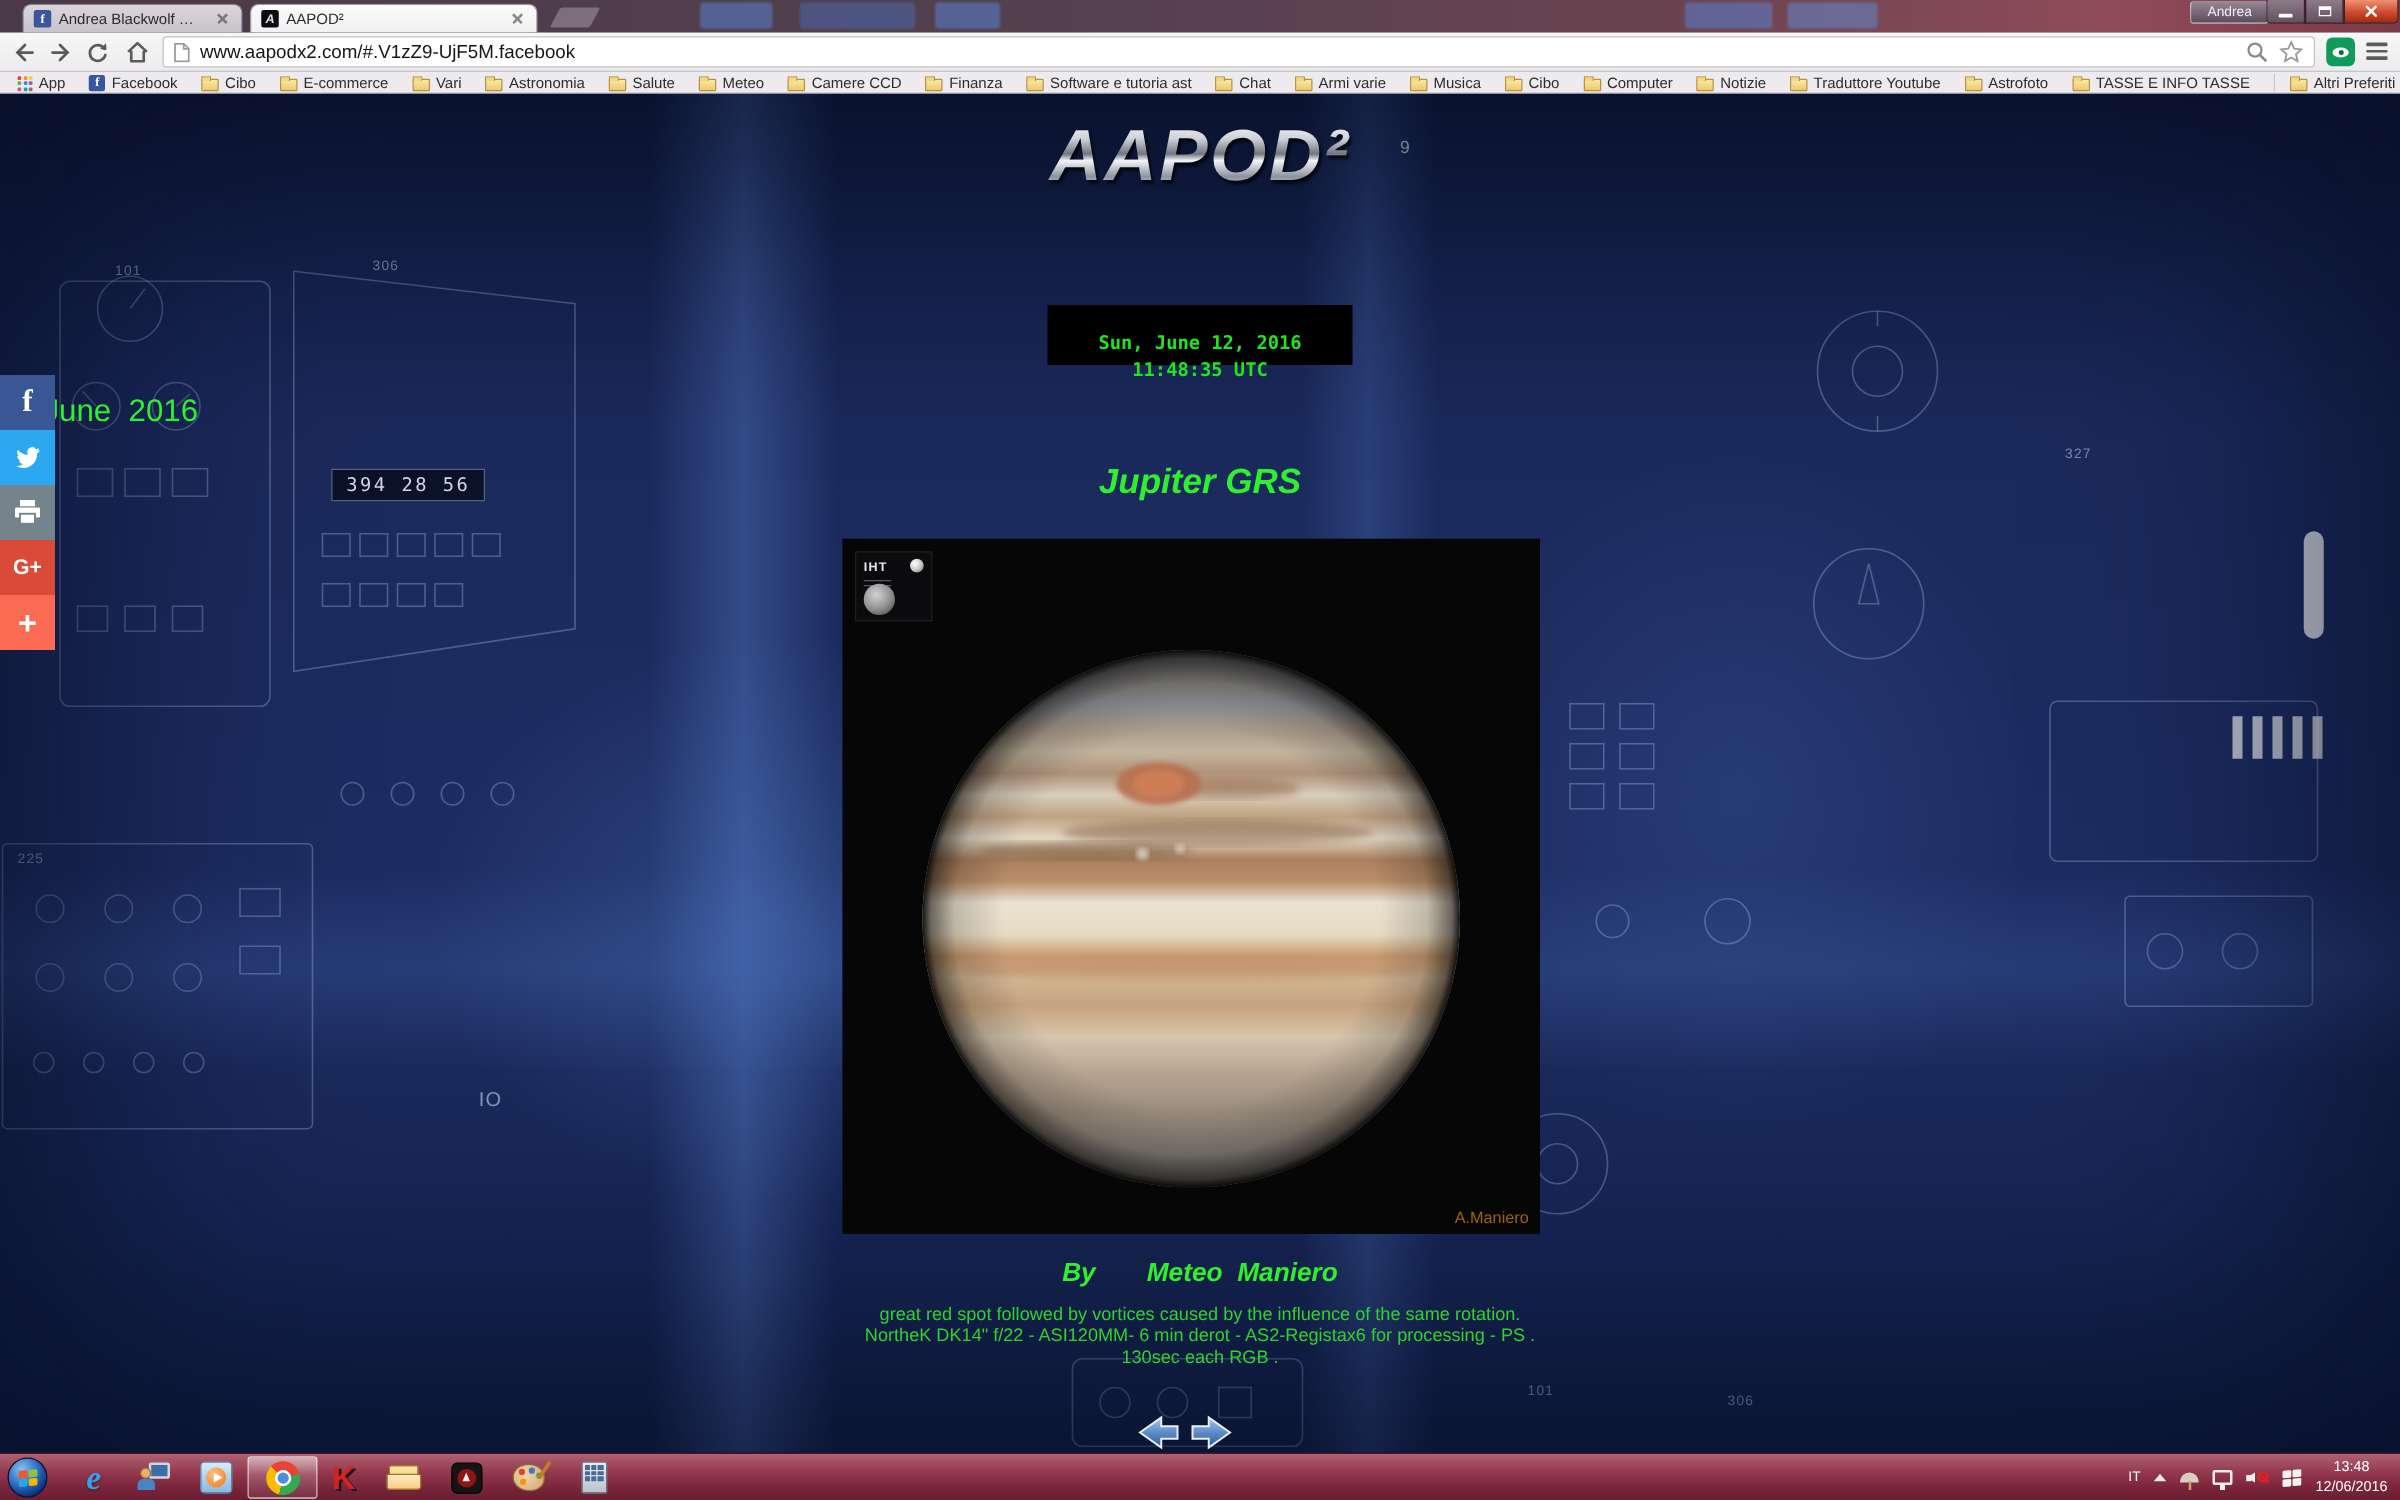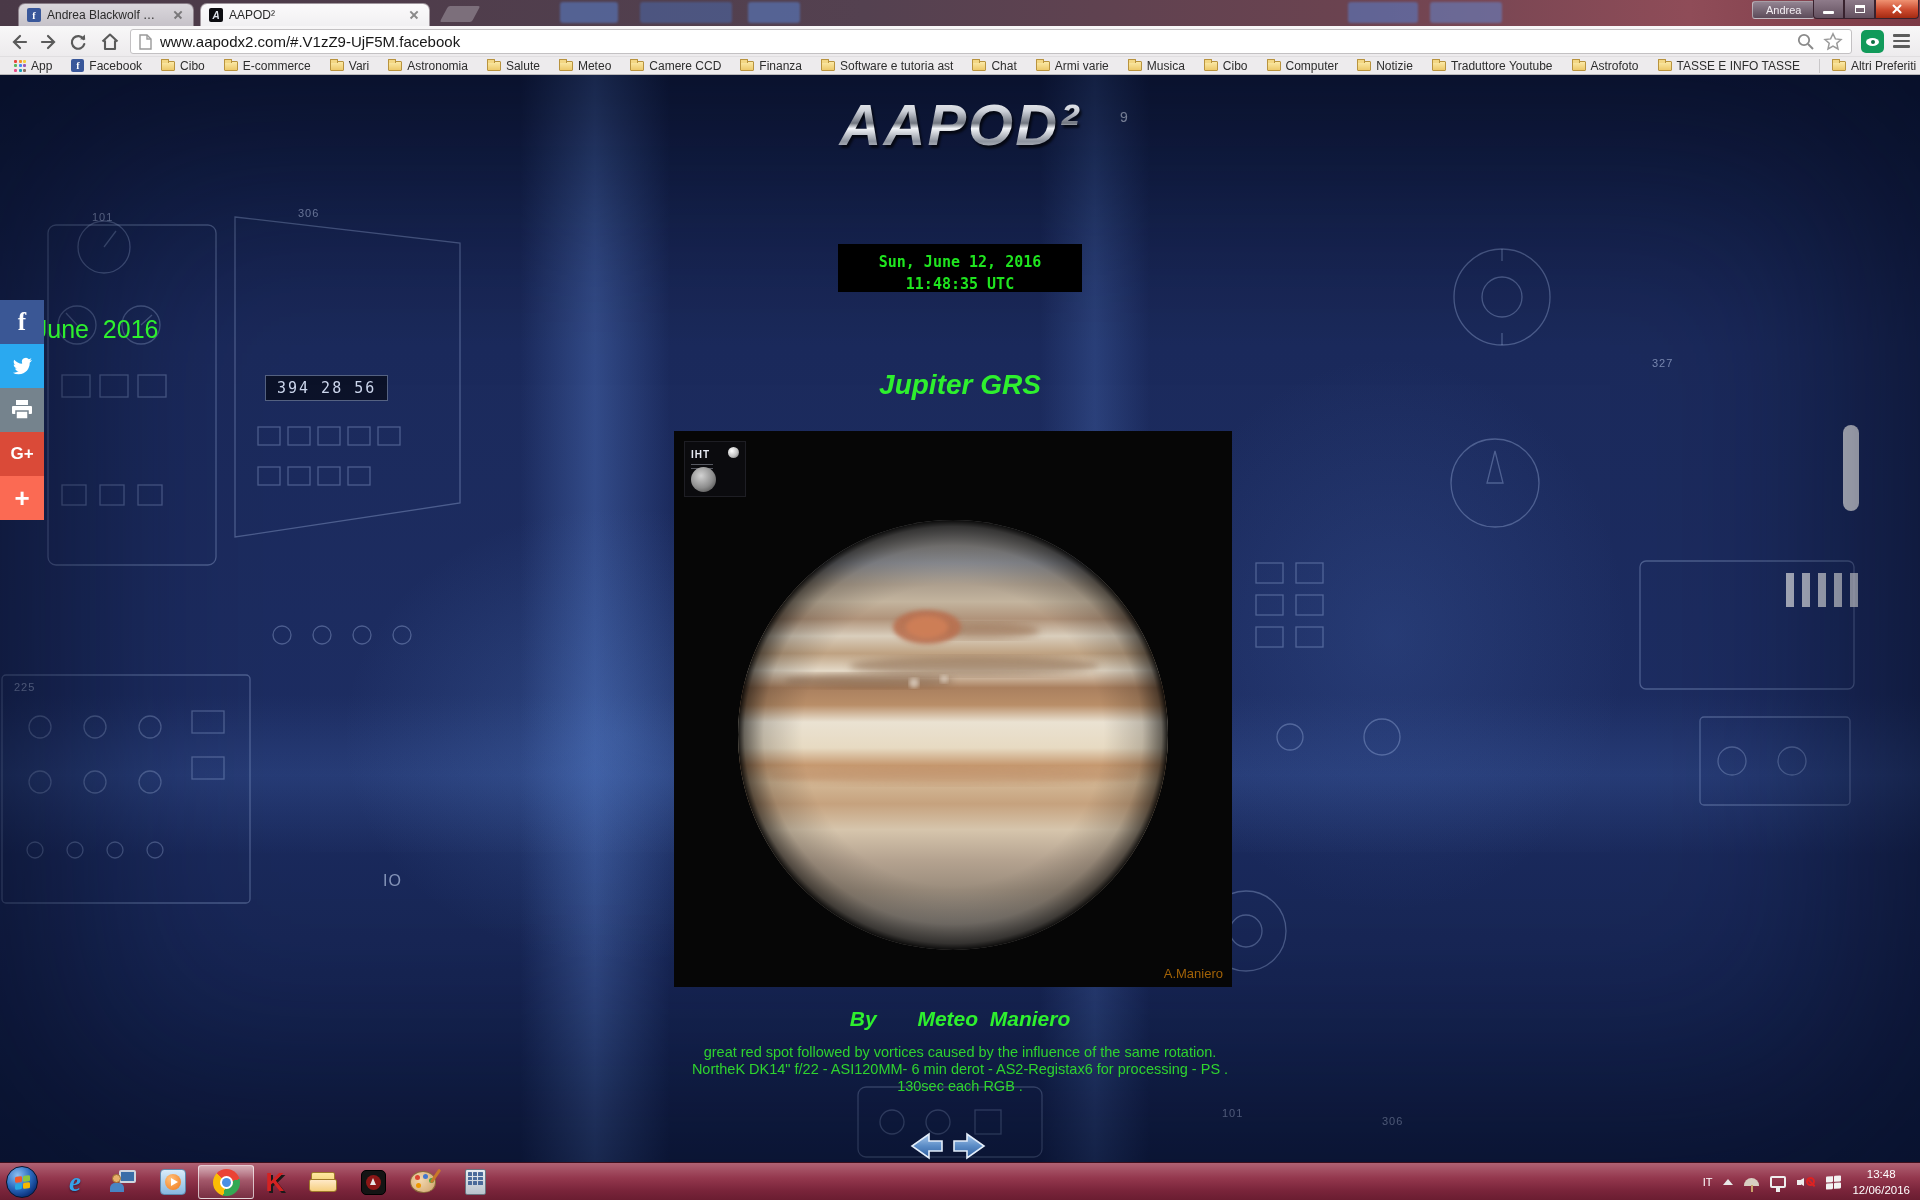--- a/index.html
+++ b/index.html
@@ -51,21 +51,21 @@
   .ext{position:absolute;left:1861px;top:4px;width:23px;height:23px;border-radius:5px;background:#119a5a;
     display:flex;align-items:center;justify-content:center}
   .ext-eye{width:13px;height:8px;border-radius:50%;background:#fff;position:relative}
   .ext-eye::after{content:"";position:absolute;left:4.5px;top:2px;width:4px;height:4px;border-radius:50%;background:#0b6e42}
   .menu{position:absolute;left:1893px;top:8px;width:17px;height:14px;display:flex;flex-direction:column;justify-content:space-between}
   .menu i{display:block;height:2.6px;background:#5c5c5c;border-radius:1px}
 
   
   .bmbar{position:absolute;left:0;top:57px;width:1920px;height:18px;background:#edebed;
     border-bottom:1px solid #b9b7b9;display:flex;align-items:center;gap:19px;padding:0 14px;font-size:12px;color:#2d2d2d}
-  .bm{display:flex;align-items:center;gap:5px;white-space:nowrap}
+  .bm{display:flex;align-items:flex-end;gap:5px;white-space:nowrap}
   .folder{width:14px;height:10px;background:linear-gradient(180deg,#fbe9a6,#edc96a);border:1px solid #b8933e;
     border-radius:1px;position:relative}
   .folder::before{content:"";position:absolute;left:-1px;top:-3px;width:6px;height:3px;background:#f3d784;
     border:1px solid #b8933e;border-bottom:none;border-radius:1px 1px 0 0}
   .appgrid{width:12px;height:12px;display:grid;grid-template-columns:repeat(3,1fr);gap:1.5px}
   .appgrid i{border-radius:1px}
   .fbbm{width:13px;height:13px;border-radius:2px;background:#39579a;color:#fff;font-size:10px;font-weight:bold;
     display:flex;align-items:center;justify-content:center;font-family:"Liberation Serif",serif}
   .bm-other{margin-left:auto;border-left:1px solid #c9c7c9;padding-left:12px}
 
@@ -91,21 +91,21 @@
   .logo-t{position:absolute;left:0;top:16px;width:1920px;text-align:center;z-index:4;
     font-size:58px;font-weight:bold;font-style:italic;letter-spacing:2px;
     background:linear-gradient(180deg,#ffffff 5%,#cdd1d9 30%,#70757f 48%,#f2f4f8 56%,#8d939e 75%,#eef1f5 100%);
     -webkit-background-clip:text;background-clip:text;color:transparent;
     filter:drop-shadow(2px 3px 1px rgba(0,0,0,.65))}
   .logo-s{position:absolute;left:0;top:92px;width:1920px;text-align:center;z-index:4;
     font-size:15px;font-weight:bold;font-style:italic;letter-spacing:5px;color:#c3cbdd;
     text-shadow:1px 2px 1px #0c1020}
   .clockbox{position:absolute;left:838px;top:169px;width:244px;height:48px;background:#000;z-index:4;
     font-family:"DejaVu Sans Mono",monospace;font-weight:bold;color:#1fe51f;text-align:center;
-    font-size:15px;line-height:1.45;padding-top:8px}
+    font-size:15px;line-height:1.45;padding-top:20px}
   .dateh{position:absolute;left:0;top:240px;width:1540px;z-index:4;white-space:pre;
     font-size:25px;color:#2ef02e}
   .ptitle{position:absolute;left:0;top:294px;width:1920px;text-align:center;z-index:4;
     font-size:28px;font-weight:bold;font-style:italic;color:#2ef02e}
   .jframe{position:absolute;left:674px;top:356px;width:558px;height:556px;background:#060606;z-index:4}
   .iht{position:absolute;left:10px;top:10px;width:62px;height:56px;background:#0b0b0e;border:1px solid #1e1e24}
   .iht-t{position:absolute;left:6px;top:7px;font-size:10px;font-weight:bold;letter-spacing:1px;color:#e6e9f2}
   .iht-l1,.iht-l2{position:absolute;left:6px;width:22px;height:1px;background:#565860}
   .iht-l1{top:22px}.iht-l2{top:26px}
   .iht-m1{position:absolute;right:6px;top:5px;width:11px;height:11px;border-radius:50%;

